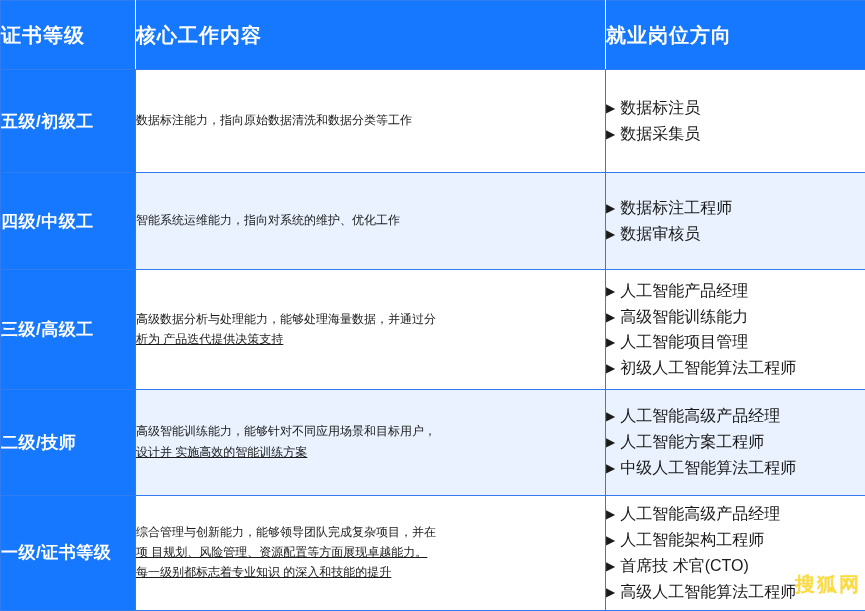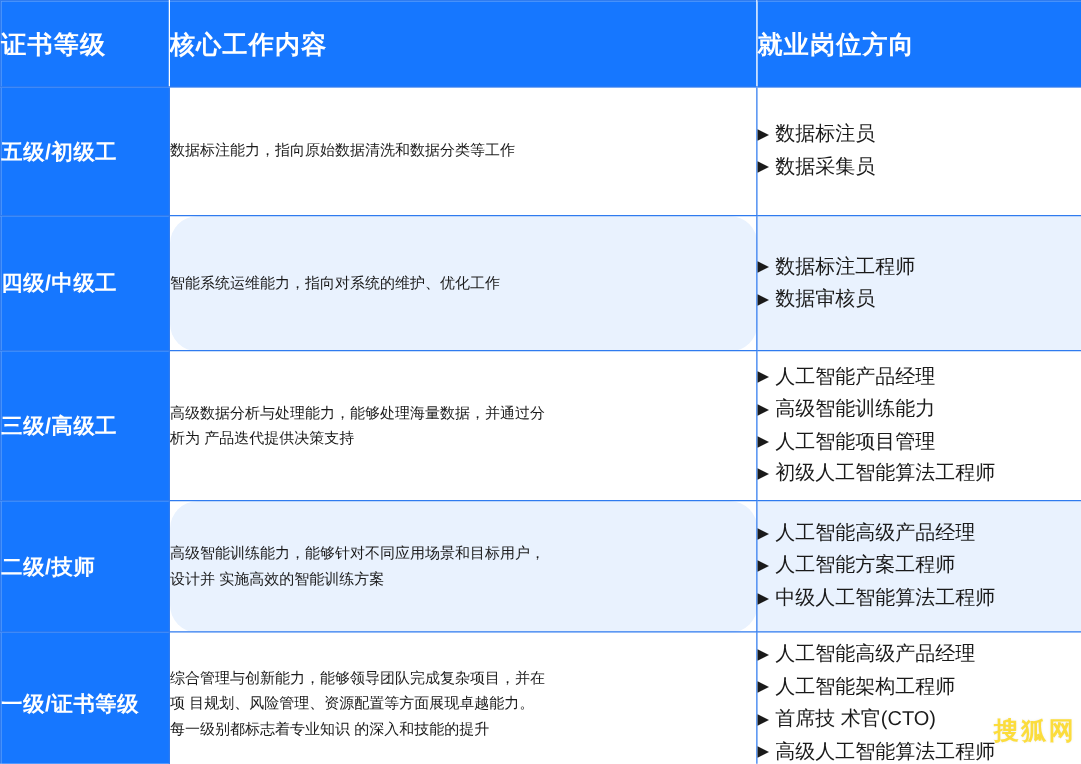--- a/index.html
+++ b/index.html
@@ -60,21 +60,20 @@
   td.content {
     background: #ffffff;
     color: #1a1a1a;
     font-size: 12px;
     line-height: 1.62;
     padding: 10px 14px 10px 12px;
     text-align: left;
   }
   td.content.alt {
     background: #e9f2fe;
-    border-radius: 22px;
   }
   td.jobs {
     background: #ffffff;
     color: #1a1a1a;
     font-size: 16px;
     line-height: 1.62;
     padding: 10px 10px 10px 10px;
     text-align: left;
   }
   td.jobs.alt {
@@ -90,20 +89,21 @@
     font-size: 12px;
     line-height: 1;
     position: relative;
     top: -1px;
   }
   .content p {
     margin: 0;
   }
   .content p + p {
     margin-top: 1px;
+    text-decoration: underline;
   }
   .watermark {
     position: absolute;
     right: 4px;
     bottom: 13px;
     font-size: 20px;
     font-weight: bold;
     color: rgba(255, 214, 0, 0.75);
     letter-spacing: 2px;
     pointer-events: none;
@@ -133,21 +133,21 @@
         <td class="level">五级/初级工</td>
         <td class="content">
           <p>数据标注能力，指向原始数据清洗和数据分类等工作</p>
         </td>
         <td class="jobs">
           <span class="job-line"><span class="tri">▶</span><span>数据标注员</span></span>
           <span class="job-line"><span class="tri">▶</span><span>数据采集员</span></span>
         </td>
       </tr>
 
-      <tr style="height:108px;">
+      <tr style="height:96px;">
         <td class="level">四级/中级工</td>
         <td class="content alt">
           <p>智能系统运维能力，指向对系统的维护、优化工作</p>
         </td>
         <td class="jobs alt">
           <span class="job-line"><span class="tri">▶</span><span>数据标注工程师</span></span>
           <span class="job-line"><span class="tri">▶</span><span>数据审核员</span></span>
         </td>
       </tr>
 

